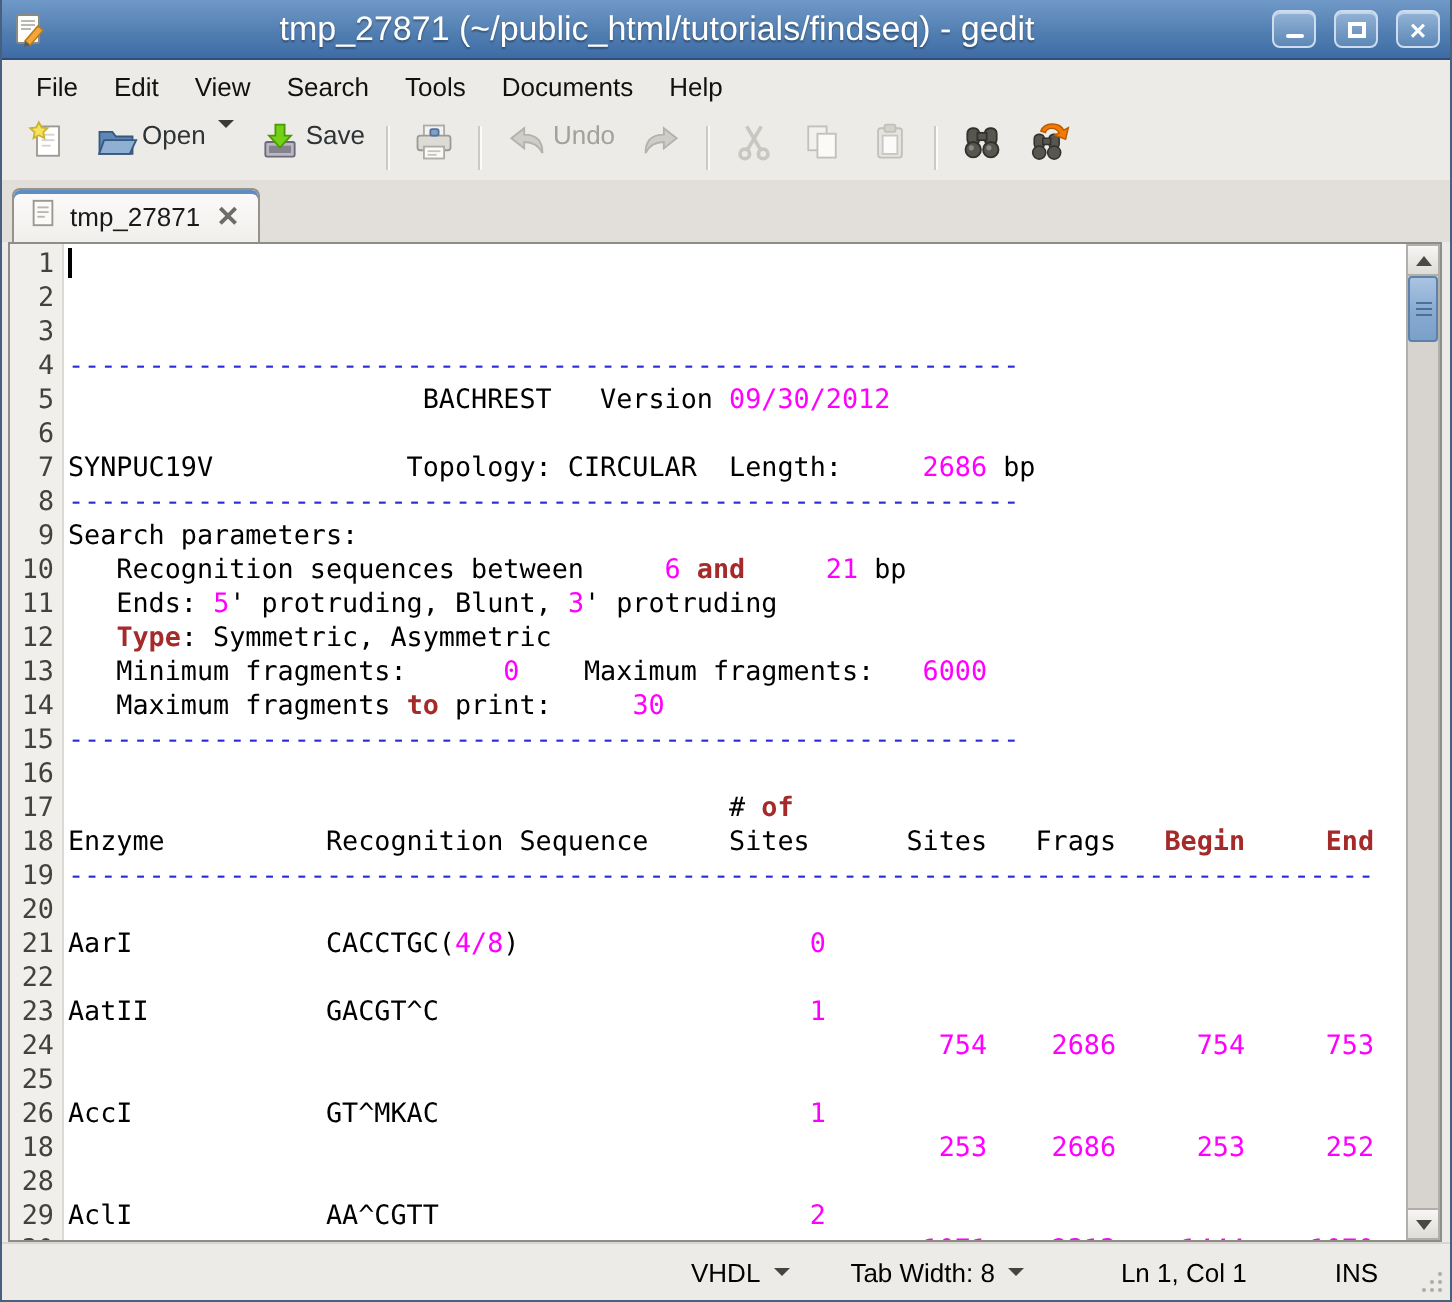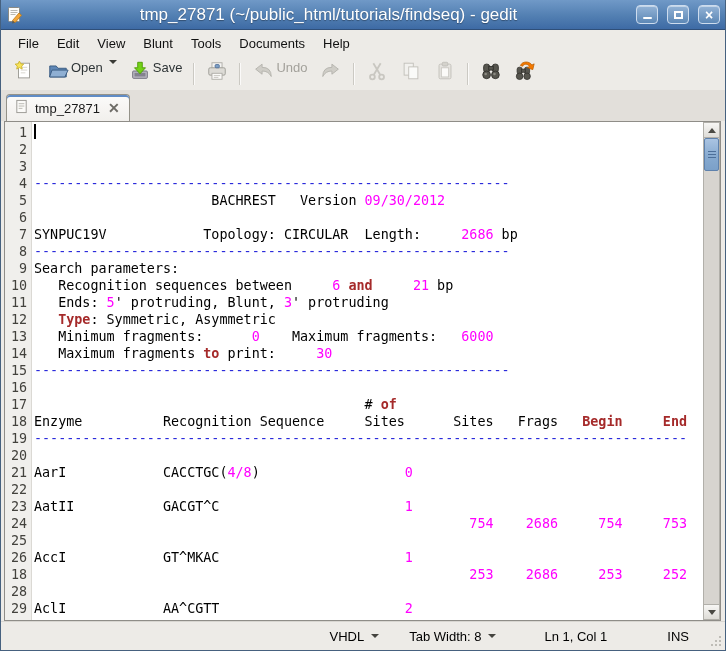--- a/index.html
+++ b/index.html
@@ -70,21 +70,21 @@
     border-bottom:5px solid #4a4943;}
   .tri-down{width:0;height:0;border-left:4px solid transparent;border-right:4px solid transparent;
     border-top:5px solid #4a4943;}
   
   .statusbar{flex:1;display:flex;align-items:center;font-size:13px;color:#000000;
     padding:0 10px;position:relative;border-top:1px solid #d8d6d1;}
   .sb-spacer{flex:1;}
   .combo{display:flex;align-items:center;gap:7px;padding:3px 4px;}
   .combo .chev{margin-left:0;border-top-color:#45443f;}
   .sb-pos{margin-left:44px;}
-  .sb-ins{margin-left:60px;margin-right:26px;}
+  .sb-ins{margin-left:44px;margin-right:26px;}
   .grip{position:absolute;right:3px;bottom:3px;width:12px;height:12px;}
   .grip i{position:absolute;width:2px;height:2px;background:#aeaca6;border-radius:1px;}
   .grip i:nth-child(1){right:1px;bottom:1px;} .grip i:nth-child(2){right:1px;bottom:5px;}
   .grip i:nth-child(3){right:5px;bottom:1px;} .grip i:nth-child(4){right:1px;bottom:9px;}
   .grip i:nth-child(5){right:5px;bottom:5px;} .grip i:nth-child(6){right:9px;bottom:1px;}
 </style>
 </head>
 <body>
 
 <div class="window">
@@ -109,21 +109,21 @@
       </span>
     <span class="winbtn">
         <span class="glyph-close">×</span>
       </span>
   </div>
 
   <div class="menubar" id="menubar">
       <span class="menu-item">File</span>
       <span class="menu-item">Edit</span>
       <span class="menu-item">View</span>
-      <span class="menu-item">Blunt</span>
+      <span class="menu-item">Search</span>
       <span class="menu-item">Tools</span>
       <span class="menu-item">Documents</span>
       <span class="menu-item">Help</span>
     </div>
 
   <div class="toolbar">
     <span class="tbtn">
       <span>
         <svg viewBox="0 0 24 24" width="22" height="22">
           <rect x="6" y="3.5" width="12" height="16" fill="#fff" stroke="#9a9893"></rect>

